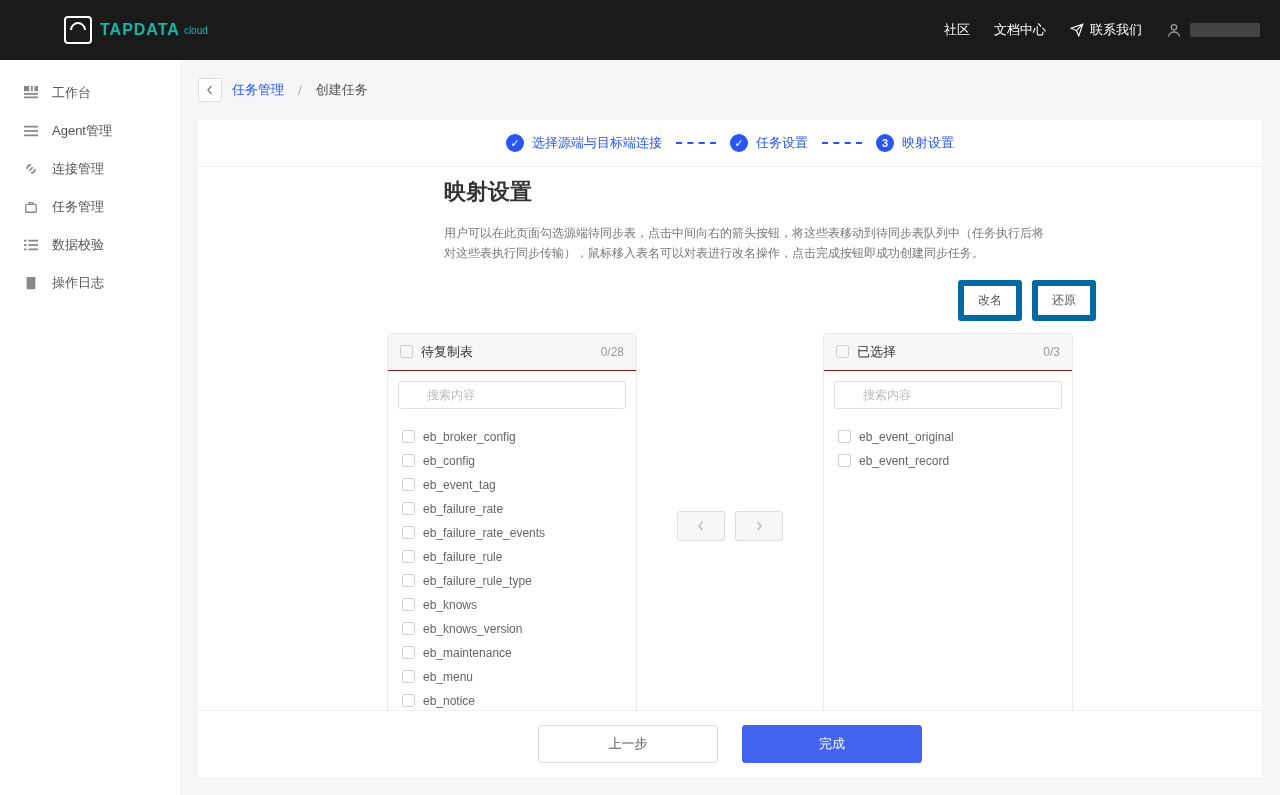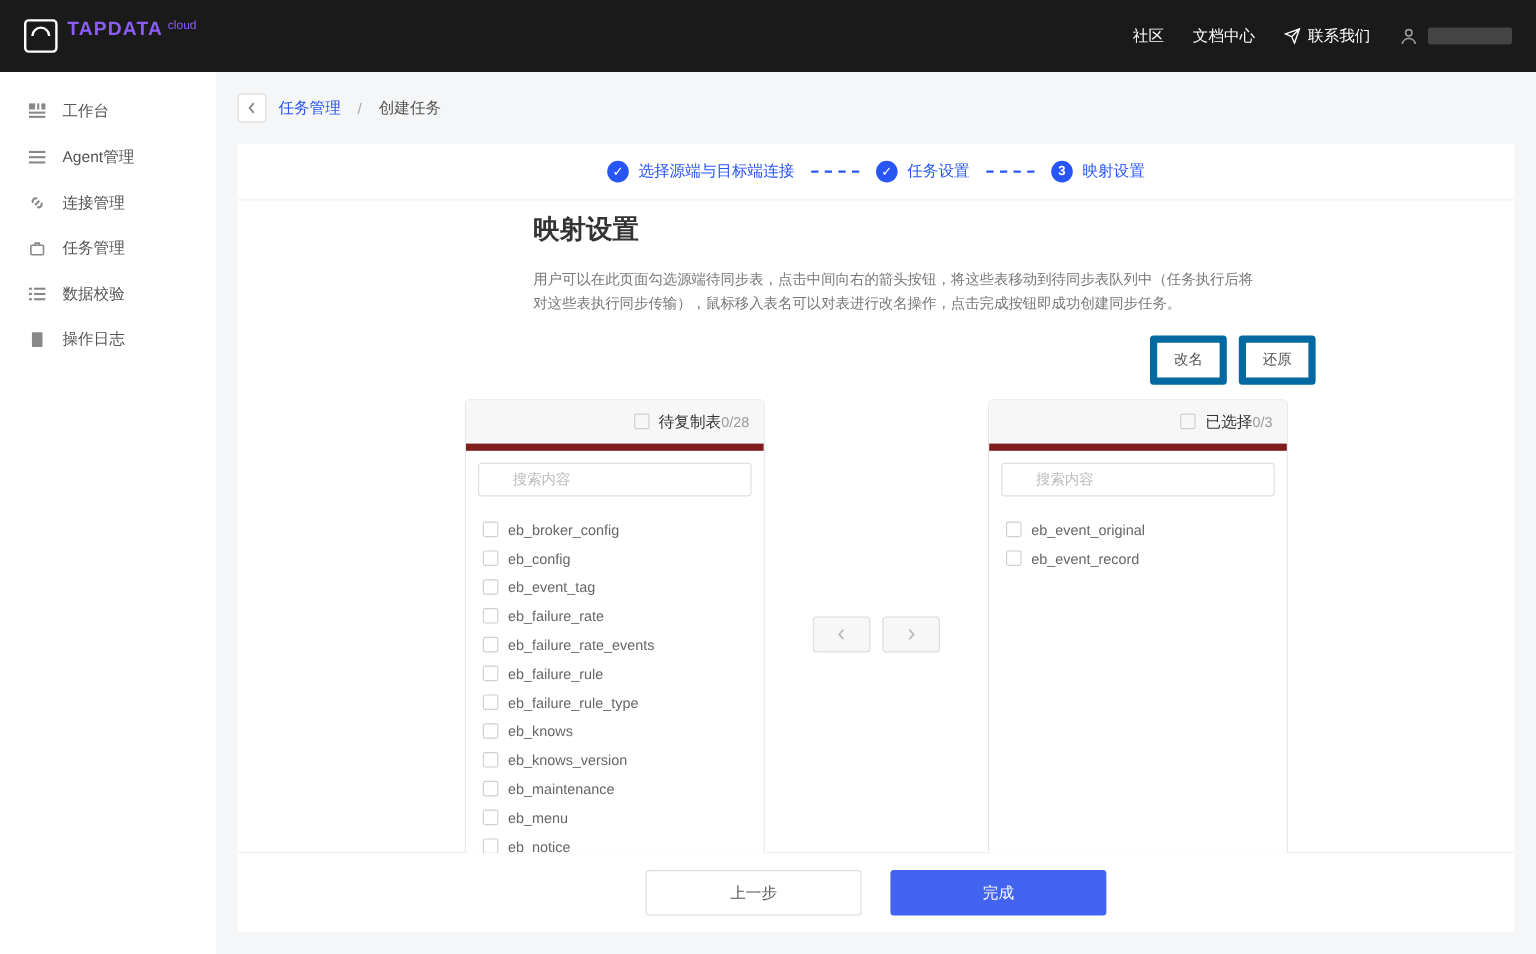--- a/index.html
+++ b/index.html
@@ -1,20 +1,20 @@
 <!DOCTYPE html>
 <html><head>
   <meta charset="utf-8">
   <style>
     * { box-sizing: border-box; margin: 0; padding: 0; }
     body { font-family: -apple-system, BlinkMacSystemFont, "Segoe UI", "PingFang SC", "Microsoft YaHei", sans-serif; font-size: 13px; color: #333; background: #fff; }
     
     
     .header { height: 60px; background: #1a1a1a; display: flex; align-items: center; justify-content: space-between; padding: 0 20px; }
-    .logo { display: flex; align-items: flex-start; color: #8b5cf6; }
+    .logo { display: flex; align-items: center; color: #14b8a6; margin-left: 44px; }
     .logo-icon { width: 28px; height: 28px; border: 2px solid #fff; border-radius: 4px; display: flex; align-items: center; justify-content: center; margin-right: 8px; position: relative; }
     .logo-icon::before { content: ''; width: 12px; height: 12px; border: 2px solid #fff; border-radius: 50%; border-bottom-color: transparent; border-right-color: transparent; transform: rotate(45deg); position: absolute; }
     .logo-text { font-size: 16px; font-weight: 600; letter-spacing: 1px; }
     .logo-cloud { font-size: 10px; margin-left: 4px; vertical-align: super; }
     .header-right { display: flex; align-items: center; gap: 24px; color: #fff; font-size: 13px; }
     .header-link { color: #fff; cursor: pointer; }
     .header-contact { display: flex; align-items: center; gap: 6px; justify-content: center; }
     .header-user { display: flex; align-items: center; gap: 8px; }
     .user-placeholder { width: 70px; height: 14px; background: #444; border-radius: 2px; }
     
@@ -49,21 +49,21 @@
     .page-body { flex: 1; padding: 0 36px; overflow-y: auto; }
     .page-title { font-size: 22px; font-weight: 600; margin: 10px 0 16px; padding-left: 210px; }
     .page-desc { font-size: 12px; color: #777; line-height: 1.7; padding-left: 210px; max-width: 820px; margin-bottom: 16px; }
     
     .actions-row { display: flex; justify-content: flex-end; gap: 10px; padding-right: 130px; margin-bottom: 12px; }
     .btn { border: 6px solid #0369a1; background: #fff; padding: 6px 14px; border-radius: 3px; font-size: 12px; cursor: pointer; color: #555; }
     
     
     .transfer { display: flex; justify-content: center; gap: 40px; align-items: stretch; }
     .transfer-panel { width: 250px; border: 1px solid #e8e8e8; border-radius: 4px; display: flex; flex-direction: column; background: #fff; }
-    .transfer-header { background: #f7f7f7; padding: 9px 12px; display: flex; align-items: center; justify-content: flex-end; border-bottom: 6px solid #7f1d1d; }
+    .transfer-header { background: #f7f7f7; padding: 9px 12px; display: flex; align-items: center; justify-content: space-between; border-bottom: 1px solid #7f1d1d; }
     .transfer-header-left { display: flex; align-items: center; gap: 8px; }
     .transfer-count { color: #999; font-size: 12px; }
     .transfer-search-wrap { padding: 10px; }
     .transfer-search { width: 100%; border: 1px solid #e0e0e0; border-radius: 3px; padding: 6px 10px 6px 28px; font-size: 12px; color: #333; position: relative; }
     .transfer-search-wrap { position: relative; }
     .search-icon-pos { position: absolute; left: 20px; top: 50%; transform: translateY(-50%); color: #ccc; font-size: 12px; pointer-events: none; }
     .transfer-search::placeholder { color: #bbb; }
     .transfer-list { flex: 1; overflow-y: auto; padding: 6px 0; max-height: 310px; }
     .transfer-item { display: flex; align-items: center; padding: 5px 14px; gap: 8px; font-size: 12px; color: #666; }
     .checkbox { width: 13px; height: 13px; border: 1px solid #d0d0d0; border-radius: 2px; display: inline-block; flex-shrink: 0; cursor: pointer; }

